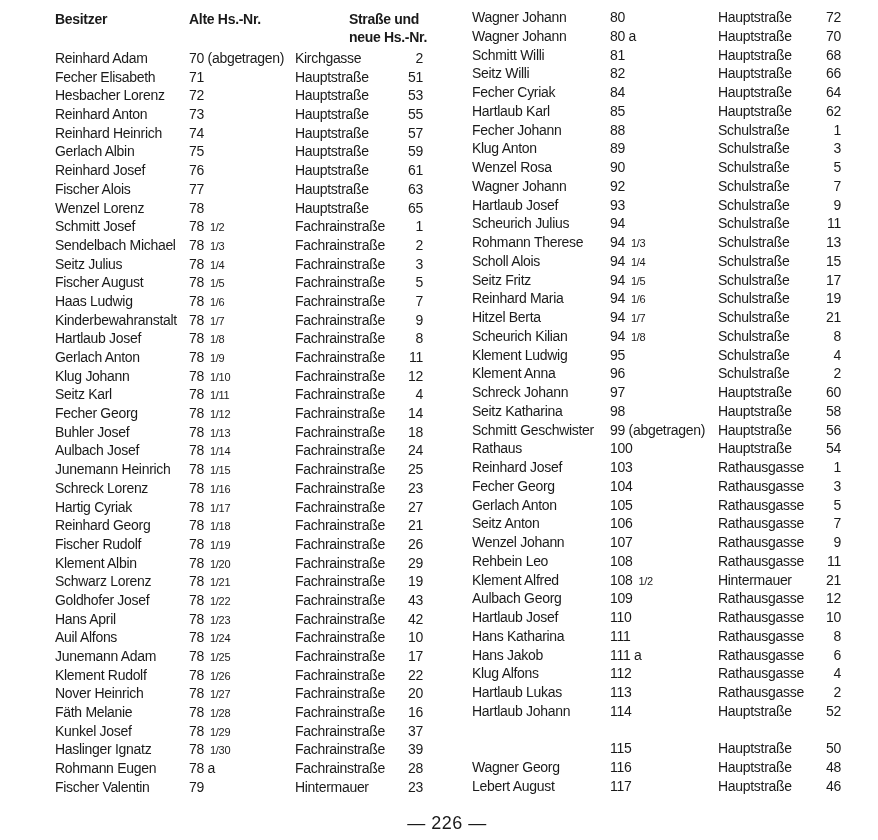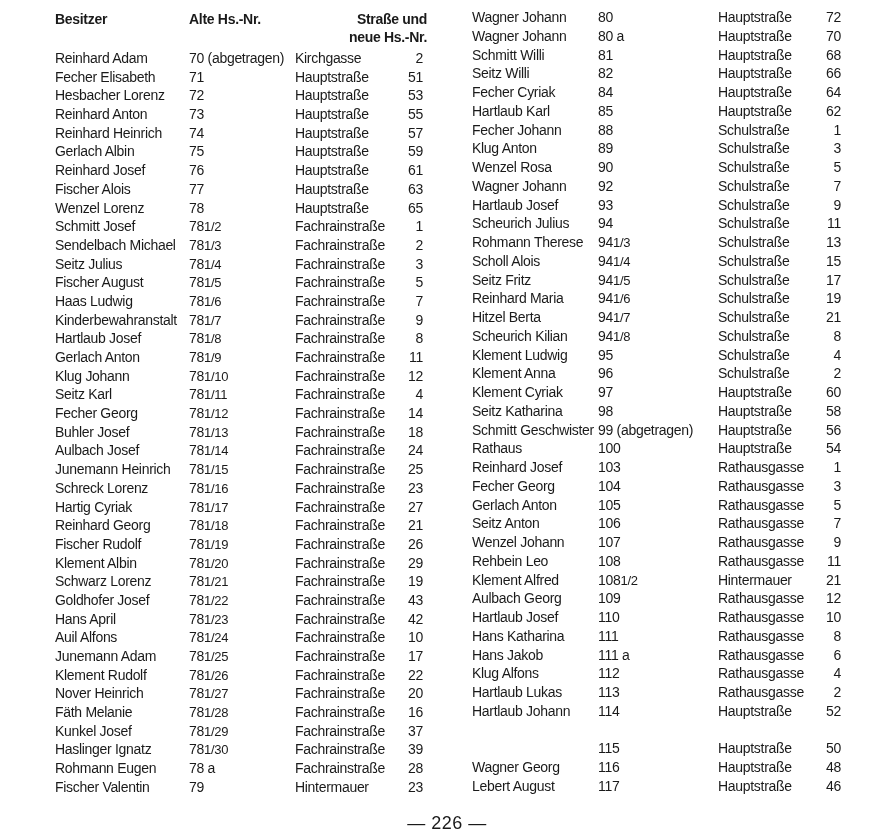--- a/index.html
+++ b/index.html
@@ -7,35 +7,35 @@
       width: 878px; height: 840px; position: relative; overflow: hidden;
       font-family: "Liberation Sans", sans-serif; color: #1a1a1a;
     }
     .page { position: absolute; left: 0; top: 0; width: 878px; height: 640px; }
     .col { position: absolute; top: 0; }
     .col-left { left: 55px; width: 372px; }
     .col-right { left: 472px; width: 372px; }
     .hdr { position: absolute; font-weight: bold; font-size: 14px; line-height: 18px; letter-spacing: -0.3px; }
     .hdr-owner { left: 0; top: 10px; }
     .hdr-old { left: 134px; top: 10px; }
-    .hdr-new { right: 0; top: 10px; text-align: right; }
+    .hdr-new { right: 0; top: 10px; text-align: left; }
     .rows { position: absolute; left: 0; width: 100%; }
     .col-left .rows { top: 49px; }
     .col-right .rows { top: 8px; }
     .row { position: relative; height: 18.7px; font-size: 14px; line-height: 18.7px; letter-spacing: -0.3px; white-space: nowrap; }
     .col-right .row { height: 18.75px; line-height: 18.75px; }
     .cell { position: absolute; top: 0; }
     .owner { left: 0; }
     .old { left: 134px; }
-    .col-right .old { left: 126px; text-align: right; }
+    .col-right .old { left: 138px; text-align: right; }
     .street { left: 240px; }
     .col-right .street { left: 246px; }
     .num { right: 4px; text-align: right; }
     .col-right .num { right: 3px; }
-    .frac { font-size: 13px; vertical-align: 0; margin-left: 0; }
+    .frac { font-size: 11px; vertical-align: 0; margin-left: 6px; }
     .row.tall { height: 37.5px; }
     .row.tall .owner { line-height: 18.75px; }
     .row.tall .old, .row.tall .street, .row.tall .num { top: 18.75px; }
     .footer { position: absolute; left: 8px; width: 878px; top: 813px; text-align: center; font-size: 18px; letter-spacing: 0.5px; }
   </style>
 </head>
 <body>
 
 <div class="page">
 
@@ -527,21 +527,21 @@
         <div class="row">
           <div class="cell owner">
             <div>Klement Anna</div>
           </div>
           <div class="cell old"><span>96</span></div>
           <div class="cell street">Schulstraße</div>
           <div class="cell num">2</div>
         </div>
         <div class="row">
           <div class="cell owner">
-            <div>Klement Cyriak</div>
+            <div>Schreck Johann</div>
           </div>
           <div class="cell old"><span>97</span></div>
           <div class="cell street">Hauptstraße</div>
           <div class="cell num">60</div>
         </div>
         <div class="row">
           <div class="cell owner">
             <div>Seitz Katharina</div>
           </div>
           <div class="cell old"><span>98</span></div>

